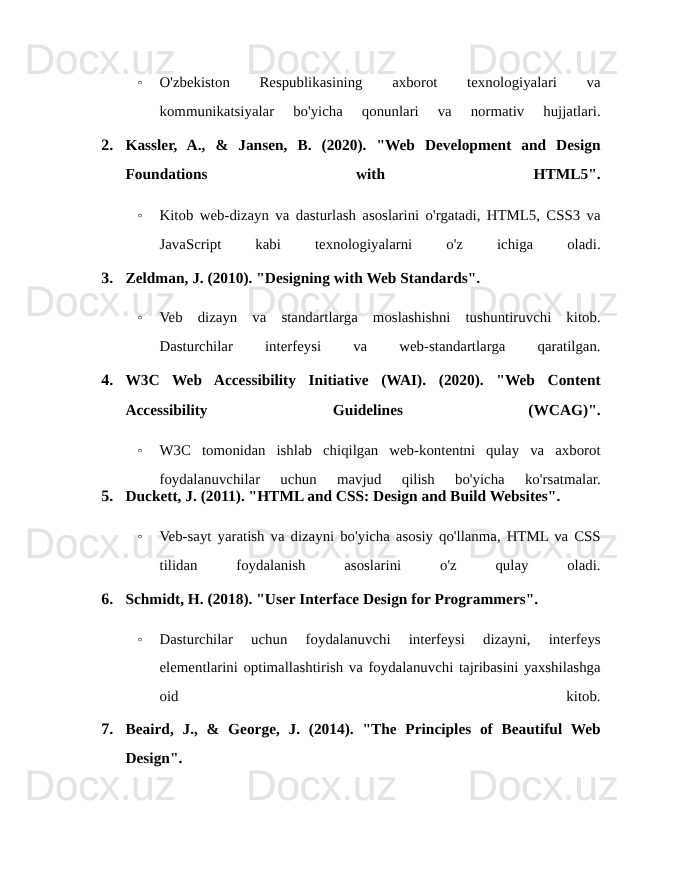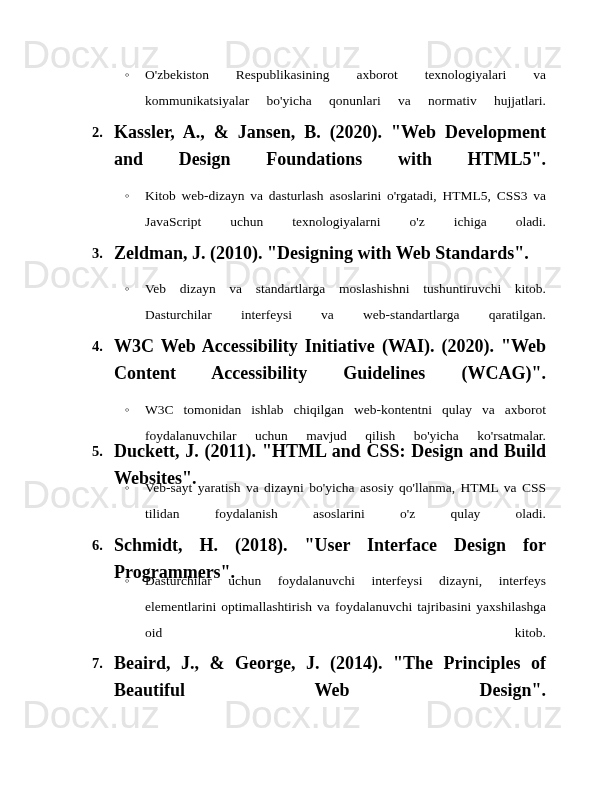--- a/index.html
+++ b/index.html
@@ -66,21 +66,21 @@
     flex: 0 0 auto;
     width: 22px;
     font-weight: bold;
     font-size: 14.5px;
     line-height: 27px;
     font-family: "Liberation Serif", "DejaVu Serif", serif;
   }
   .ref-text {
     flex: 1 1 auto;
     font-weight: bold;
-    font-size: 18px;
+    font-size: 14px;
     line-height: 27px;
     text-align: justify;
     text-justify: inter-word;
     font-family: "Liberation Serif", "DejaVu Serif", serif;
   }
 
   
   .desc-item {
     position: absolute;
     left: 125px;
@@ -144,21 +144,21 @@
       <span class="desc-bullet">◦</span>
       <span class="desc-text stretch">O'zbekiston Respublikasining axborot texnologiyalari va kommunikatsiyalar bo'yicha qonunlari va normativ hujjatlari.</span>
     </div>
 
     <div class="ref-item" style="top:119px;">
       <span class="ref-num">2.</span>
       <span class="ref-text stretch">Kassler, A., &amp; Jansen, B. (2020). "Web Development and Design Foundations with HTML5".</span>
     </div>
     <div class="desc-item" style="top:183px;">
       <span class="desc-bullet">◦</span>
-      <span class="desc-text stretch">Kitob web-dizayn va dasturlash asoslarini o'rgatadi, HTML5, CSS3 va JavaScript uchun texnologiyalarni o'z ichiga oladi.</span>
+      <span class="desc-text stretch">Kitob web-dizayn va dasturlash asoslarini o'rgatadi, HTML5, CSS3 va JavaScript kabi texnologiyalarni o'z ichiga oladi.</span>
     </div>
 
     <div class="ref-item" style="top:240px;">
       <span class="ref-num">3.</span>
       <span class="ref-text">Zeldman, J. (2010). "Designing with Web Standards".</span>
     </div>
     <div class="desc-item" style="top:276px;">
       <span class="desc-bullet">◦</span>
       <span class="desc-text stretch">Veb dizayn va standartlarga moslashishni tushuntiruvchi kitob. Dasturchilar interfeysi va web-standartlarga qaratilgan.</span>
     </div>

